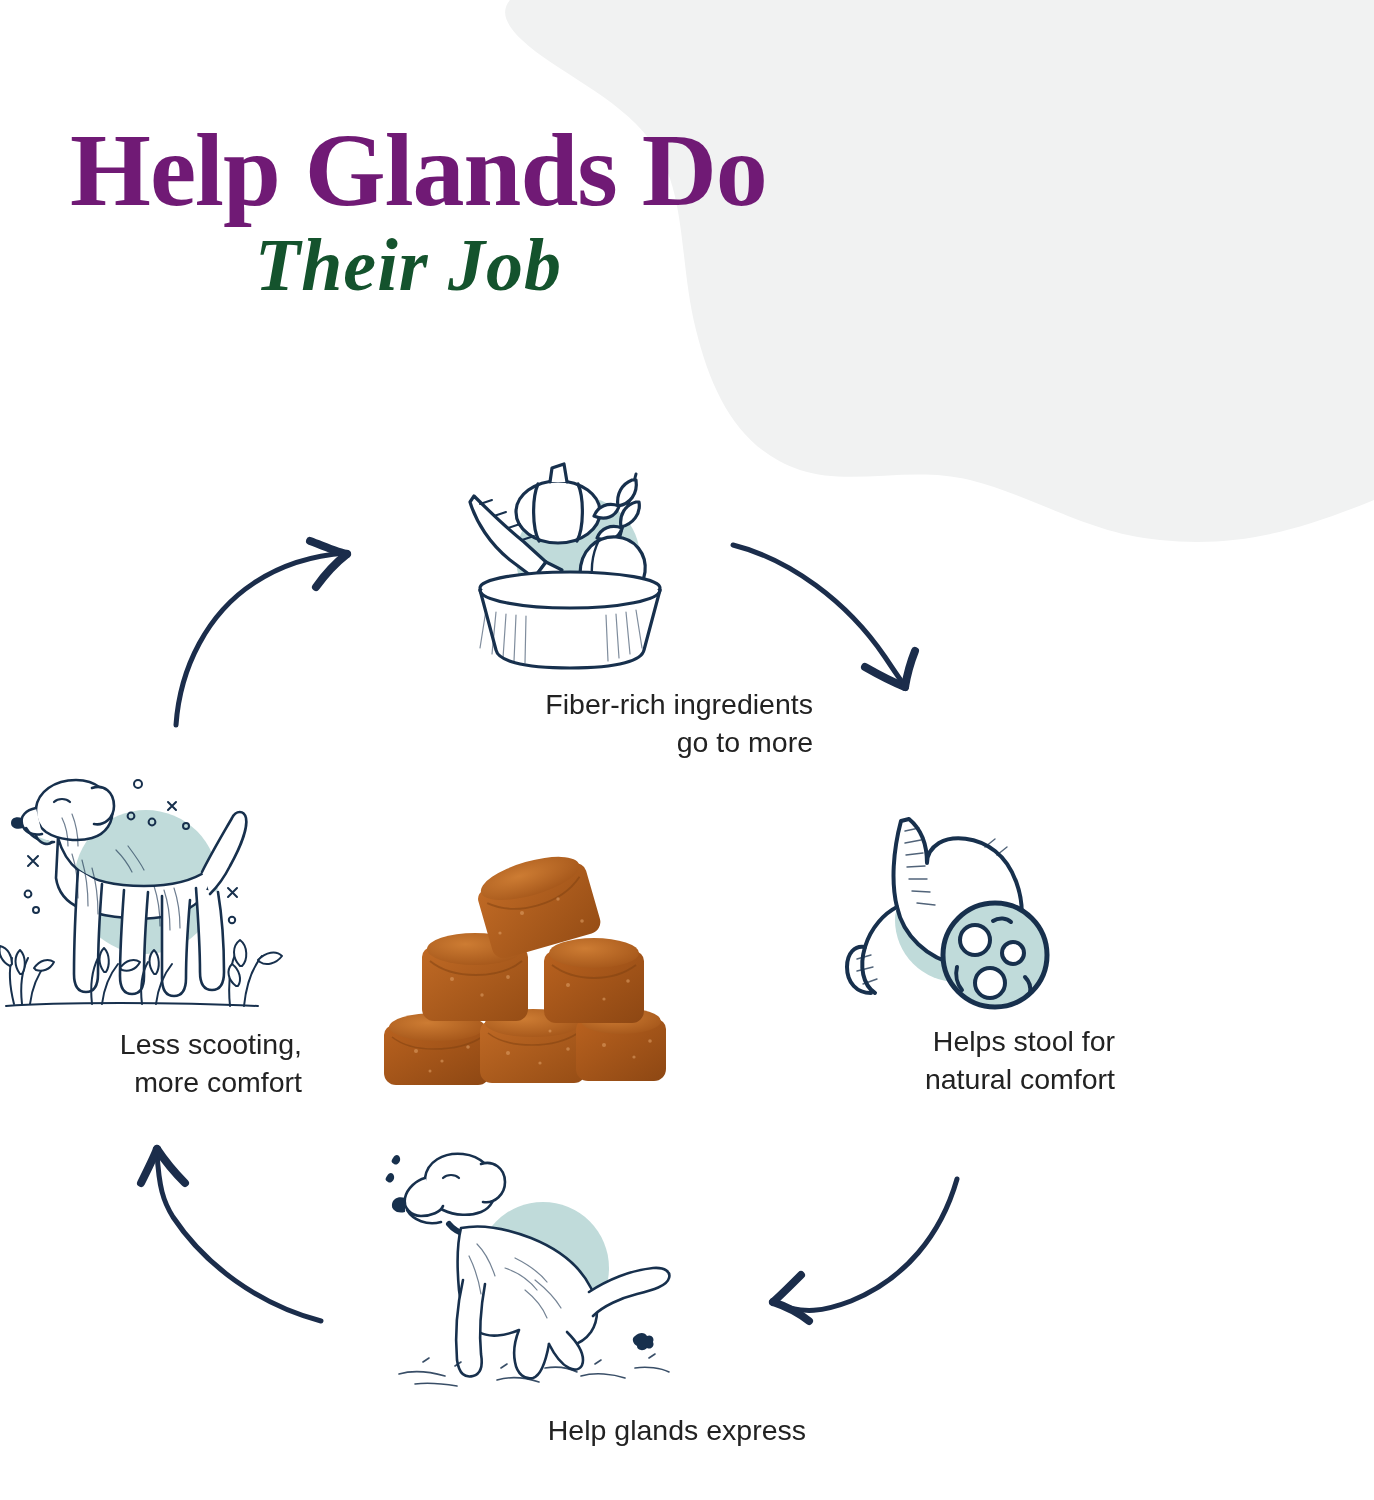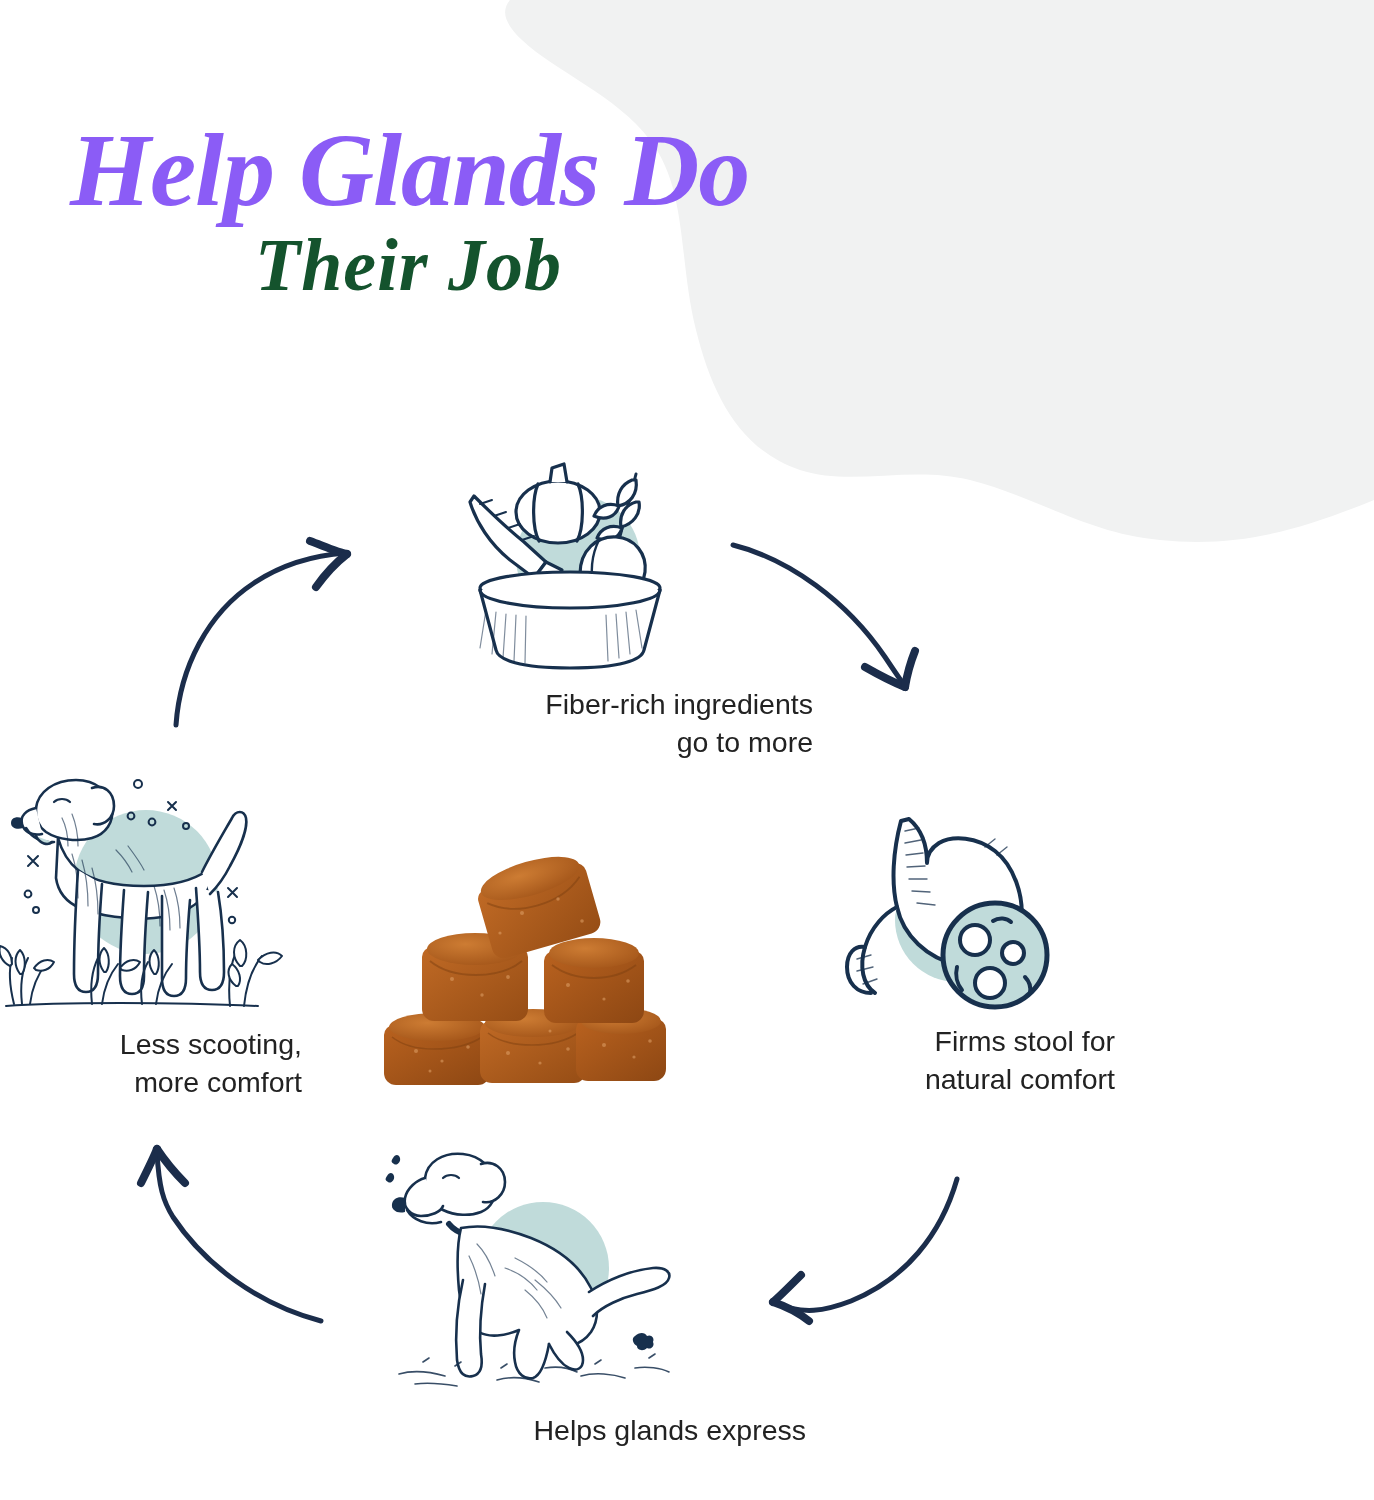--- a/index.html
+++ b/index.html
@@ -15,24 +15,23 @@
   
   .bg-blob{position:absolute;top:0;left:500px;width:874px;height:560px;z-index:0;pointer-events:none;}
 
   
   .title-wrap{position:absolute;left:70px;top:118px;z-index:5;}
   .title-serif{
     font-family:"Liberation Serif", serif;
     font-weight:700;
     font-size:104px;
     line-height:1.0;
-    color:#8b5cf6;
+    color:#701a75;
     letter-spacing:-1px;
     white-space:nowrap;
-    font-style:italic;
   }
   .title-script{
     font-family:Liberation Serif, serif;
     font-style:italic;
     font-weight:700;
     font-size:74px;
     line-height:1.0;
     color:#14532d;
     margin-left:185px;
     margin-top:6px;
@@ -181,21 +180,21 @@
       <circle cx="140" cy="145" r="15" fill="#ffffff" stroke-width="4"></circle>
       <circle cx="178" cy="158" r="11" fill="#ffffff" stroke-width="4"></circle>
       <circle cx="155" cy="188" r="15" fill="#ffffff" stroke-width="4"></circle>
       <path d="M158,126 C164,122 172,123 176,127" fill="none" stroke-width="4"></path>
       <path d="M122,172 C120,180 122,189 127,195" fill="none" stroke-width="4"></path>
       <path d="M190,182 C194,186 196,192 195,198" fill="none" stroke-width="4"></path>
     </g>
   </svg>
 
   <div class="cap" id="cap-right">
-    <span class="l">Firms stool for</span>
+    <span class="l">Helps stool for</span>
     <span class="l">natural comfort</span>
   </div>
 
   <svg class="art" id="art-dogpoop" viewBox="0 0 310 250">
     <circle cx="158" cy="128" r="66" fill="#c0dbda"></circle>
     <g fill="#ffffff" stroke="#17304d" stroke-width="2.6" stroke-linecap="round" stroke-linejoin="round">
 
       <path d="M40,38 C42,22 58,12 78,14 C96,16 108,28 110,44 C112,58 106,68 96,72
                C86,76 70,76 58,70 C46,64 39,52 40,38 Z"></path>
       <path d="M40,38 C32,40 22,48 20,58 C18,68 26,76 36,76 C46,76 56,72 58,66"></path>
@@ -238,21 +237,21 @@
 
       <path d="M250,196 C254,192 260,192 262,196 C266,194 270,198 268,202
                C270,206 266,210 262,208 C258,212 252,210 252,206 C248,204 246,198 250,196 Z" fill="#17304d" stroke="none"></path>
 
       <path d="M8,18 C10,14 14,14 15,18 C16,22 12,26 9,24 C6,22 6,21 8,18 Z" fill="#17304d" stroke="none"></path>
       <path d="M2,36 C4,32 8,32 9,36 C10,40 6,44 3,42 C0,40 0,39 2,36 Z" fill="#17304d" stroke="none"></path>
     </g>
   </svg>
 
   <div class="cap" id="cap-bottom">
-    <span class="l">Helps glands express</span>
+    <span class="l">Help glands express</span>
   </div>
 
   <svg class="art" id="art-dogstand" viewBox="0 0 290 260">
     <circle cx="150" cy="122" r="72" fill="#c0dbda"></circle>
     <g fill="#ffffff" stroke="#17304d" stroke-width="2.6" stroke-linecap="round" stroke-linejoin="round">
 
       <path d="M40,48 C42,32 58,20 80,20 C100,20 114,32 116,48 C118,62 110,74 96,78
                C82,82 62,80 50,72 C42,66 39,58 40,48 Z"></path>
 
       <path d="M40,48 C30,50 24,56 26,64 C28,72 36,76 46,74"></path>

